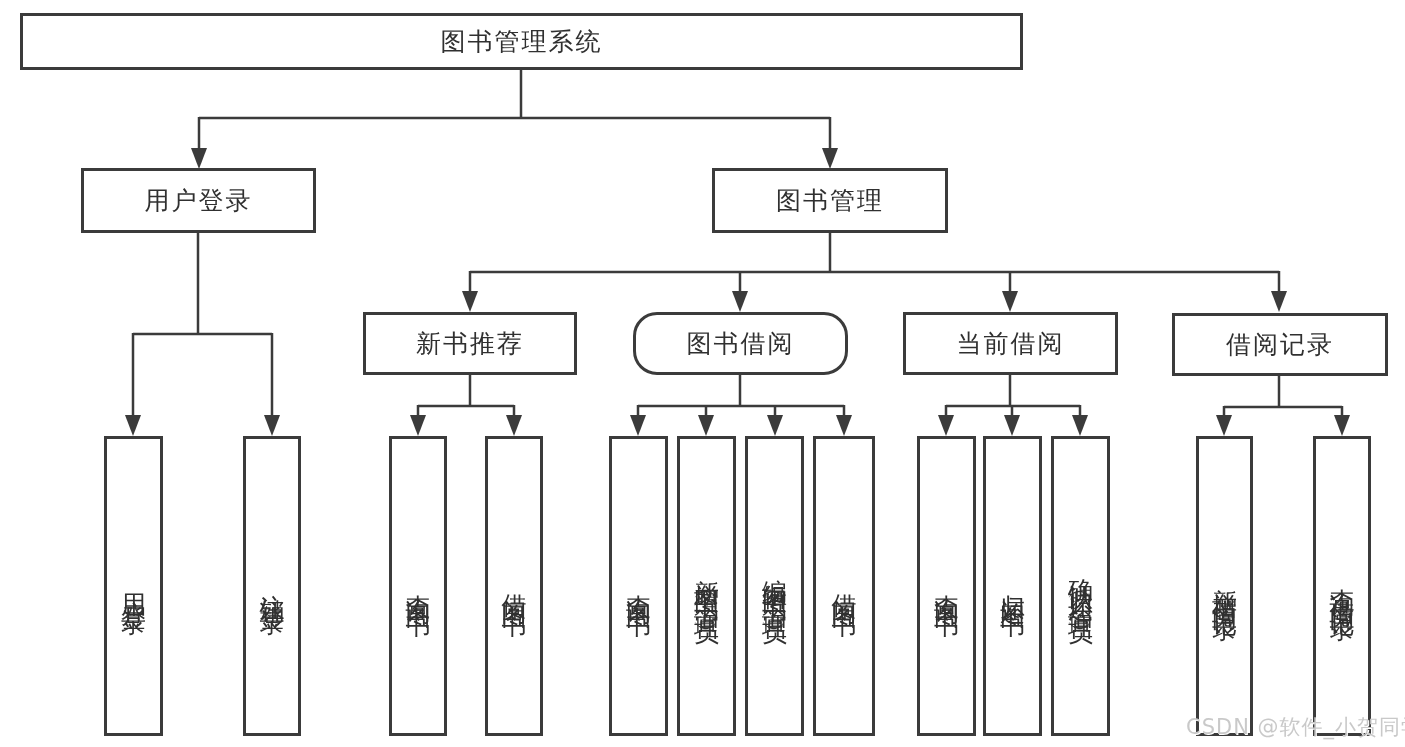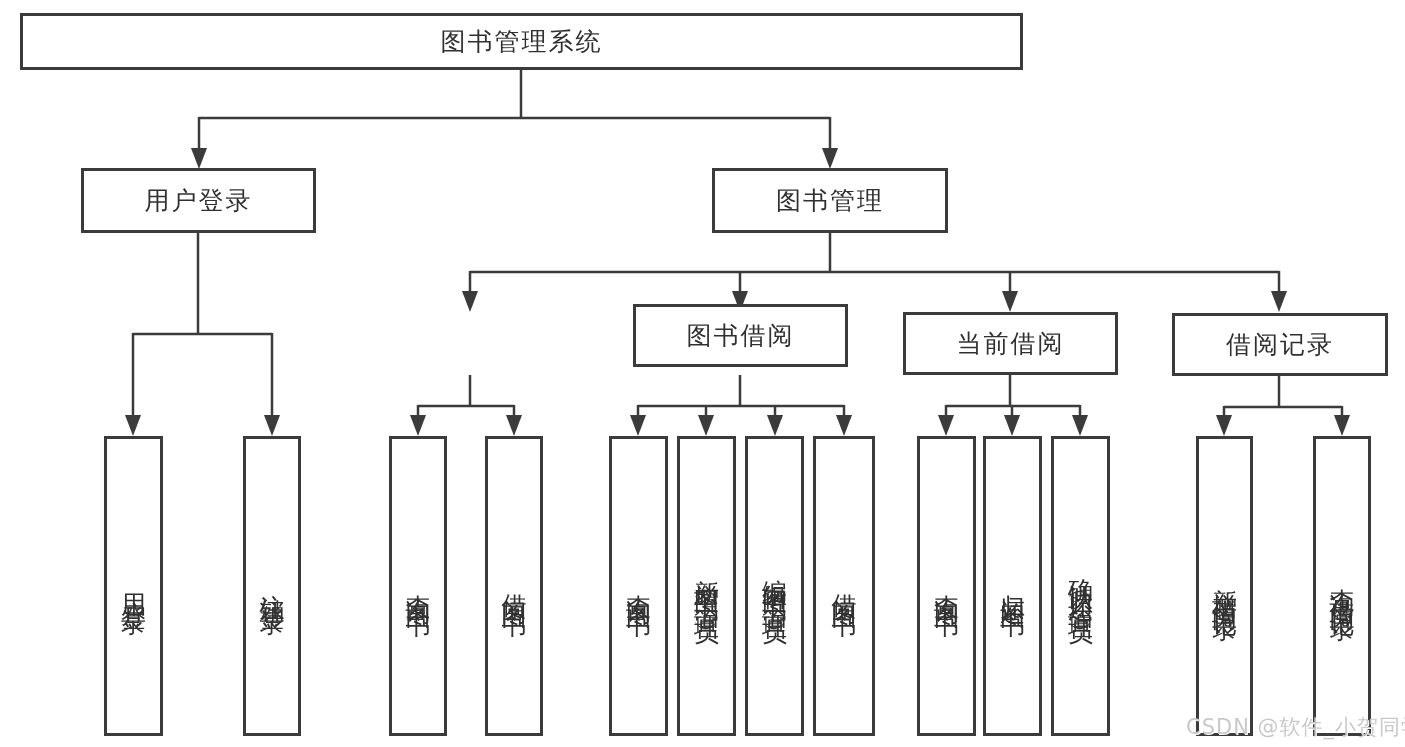--- a/index.html
+++ b/index.html
@@ -131,21 +131,22 @@
       <line x1="1342" y1="406" x2="1342" y2="417"></line>
       <polygon points="1334,415 1350,415 1342,436"></polygon>
     </g>
   </svg>
 
   <div class="box hbox" style="left:20px; top:13px; width:1003px; height:57px;">图书管理系统</div>
 
   <div class="box hbox" style="left:81px; top:168px; width:235px; height:65px;">用户登录</div>
   <div class="box hbox" style="left:712px; top:168px; width:236px; height:65px;text-align:right;">图书管理</div>
 
-  <div class="box hbox" style="left:633px; top:304px; width:215px; height:63px;">图书借阅</div>
+  <div class="box hbox" style="left:363px; top:312px; width:214px; height:63px;">新书推荐</div>
+  <div class="box hbox" style="left:633px; top:312px; width:215px; height:63px;border-radius:24px;">图书借阅</div>
   <div class="box hbox" style="left:903px; top:312px; width:215px; height:63px;">当前借阅</div>
   <div class="box hbox" style="left:1172px; top:313px; width:216px; height:63px;">借阅记录</div>
 
   <div class="box vbox" style="left:104px; top:436px; width:59px; height:300px;">用户登录</div>
   <div class="box vbox" style="left:243px; top:436px; width:58px; height:300px;">注销登录</div>
 
   <div class="box vbox" style="left:389px; top:436px; width:58px; height:300px;">查询图书</div>
   <div class="box vbox" style="left:485px; top:436px; width:58px; height:300px;">借阅图书</div>
 
   <div class="box vbox" style="left:609px; top:436px; width:59px; height:300px;">查询图书</div>

